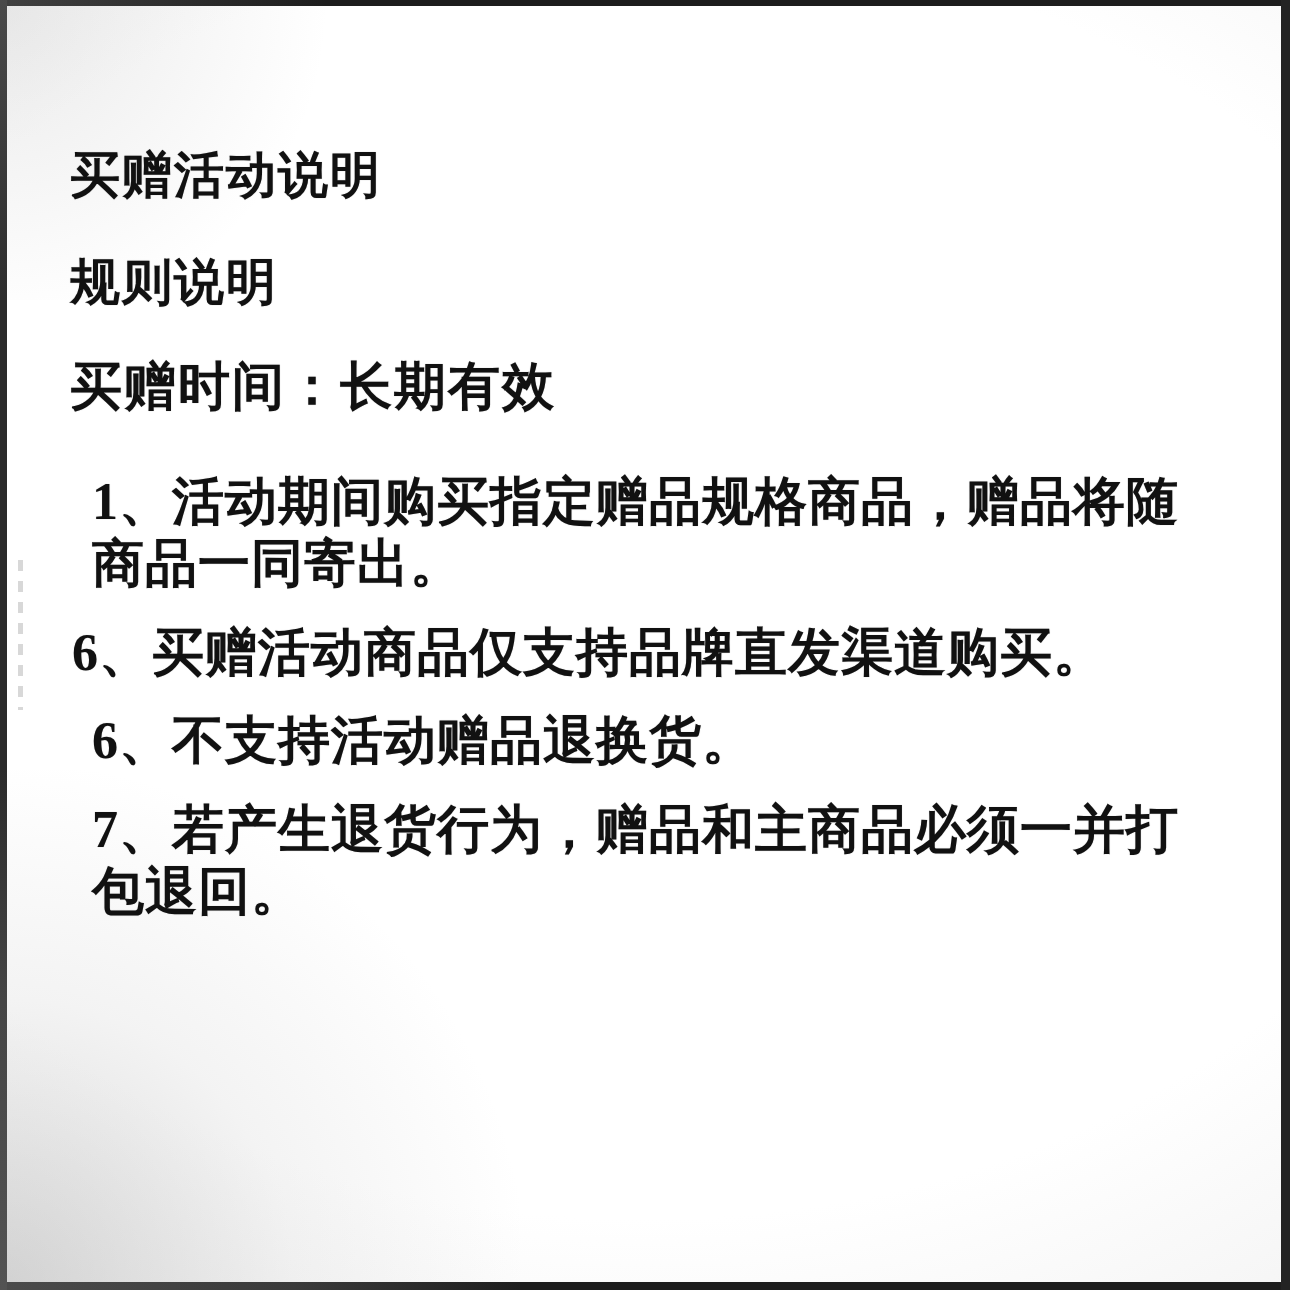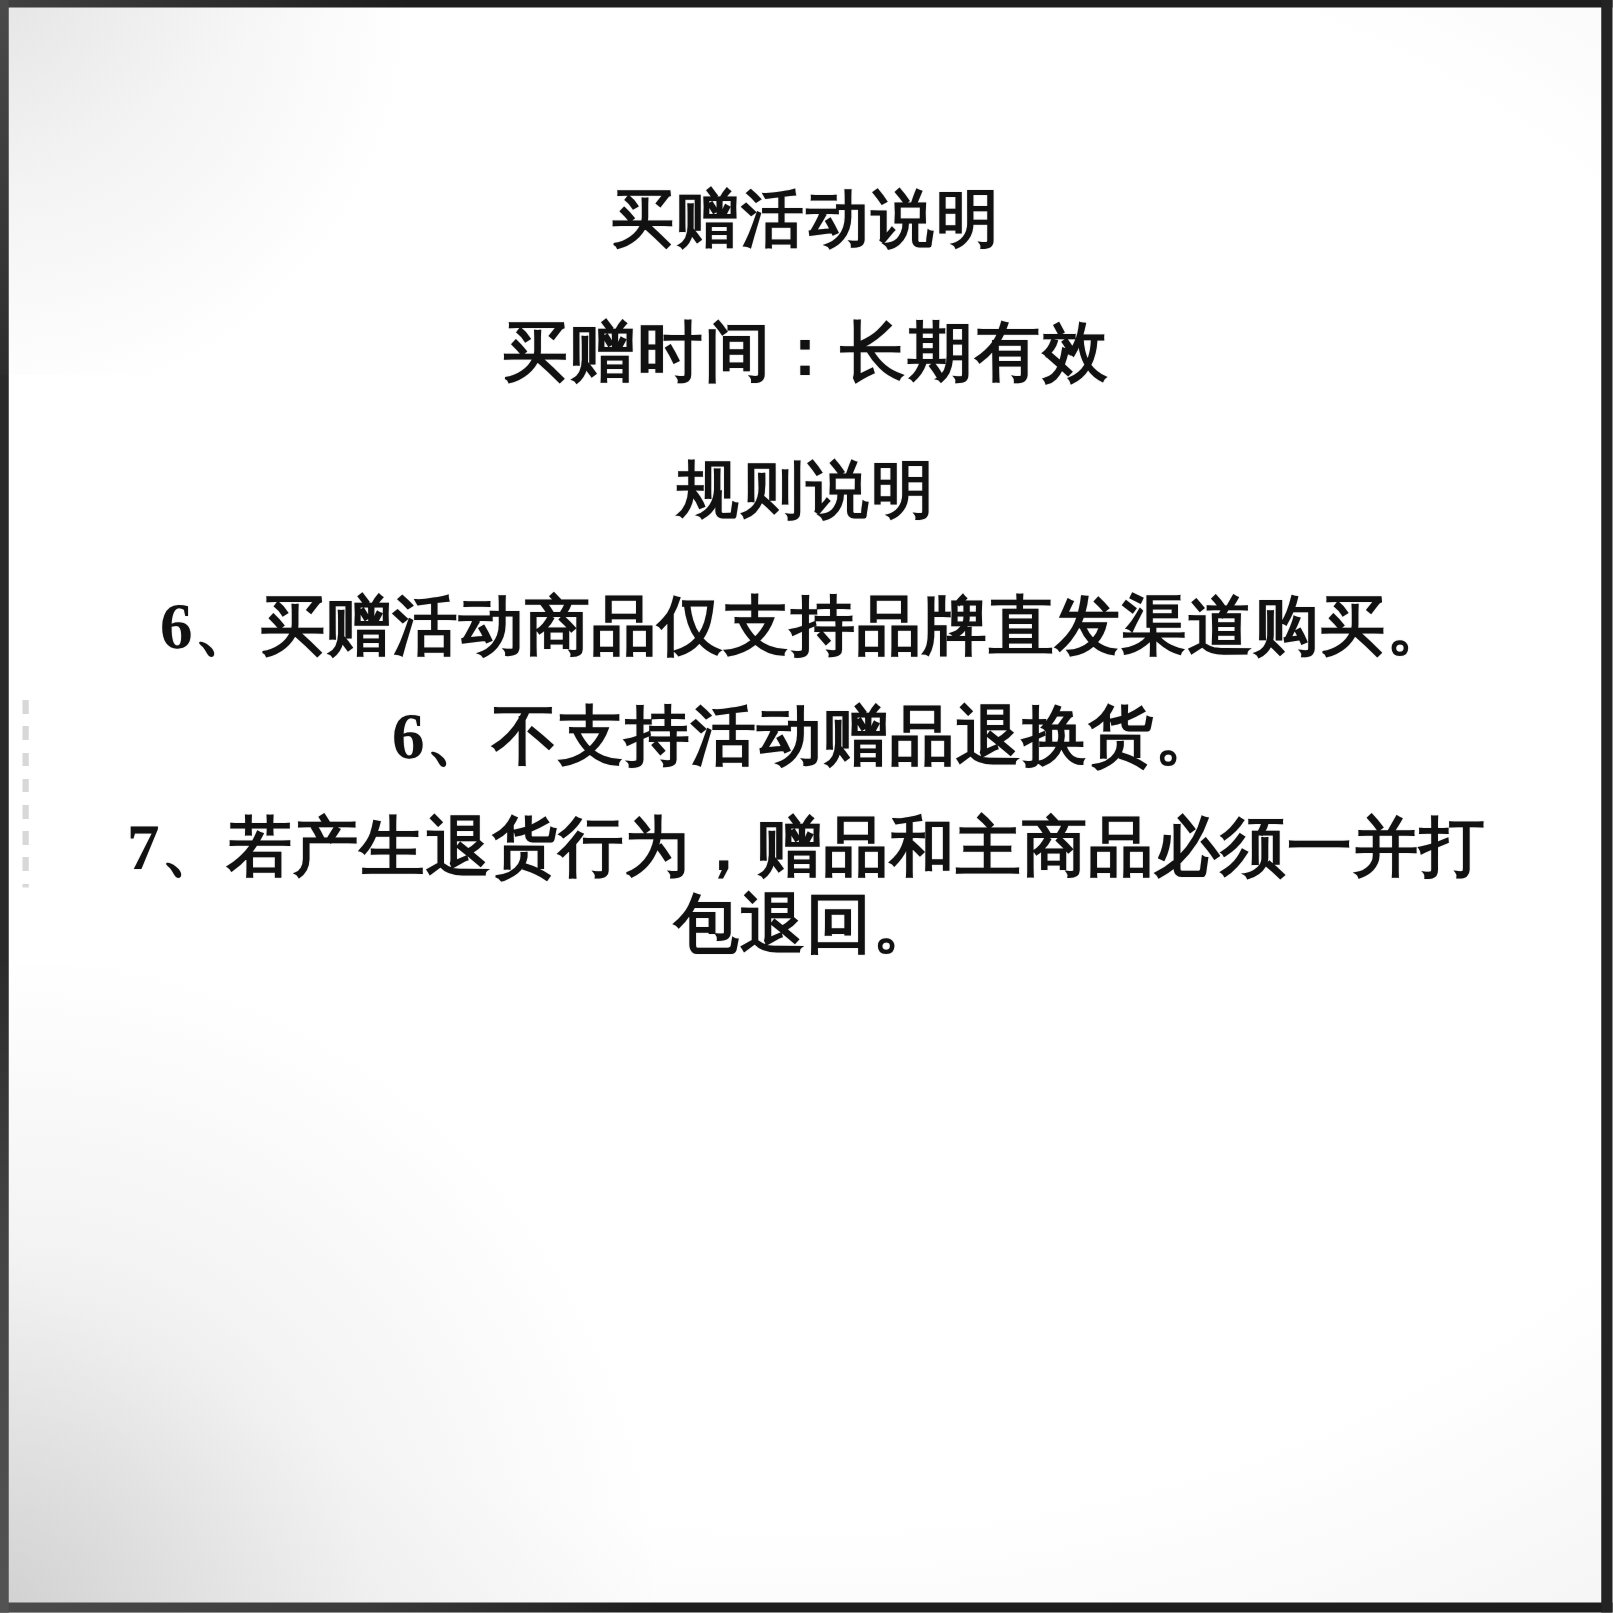--- a/index.html
+++ b/index.html
@@ -68,21 +68,20 @@
     );
   }
 
   .content {
     position: absolute;
     top: 0;
     left: 0;
     width: 1290px;
     padding: 150px 70px 0 70px;
     box-sizing: border-box;
-    text-align: center;
     color: #111111;
   }
 
   .heading {
     font-weight: bold;
     font-size: 50px;
     line-height: 1.0;
     letter-spacing: 2px;
     margin: 0 0 57px 0;
     text-shadow: 0 0 1px rgba(0,0,0,0.35);
@@ -123,24 +122,25 @@
   <div class="frame-right"></div>
 
   <div class="vignette-top-left"></div>
   <div class="vignette"></div>
   <div class="edge-dashes"></div>
 
   <div class="content">
 
     <h1 class="heading">买赠活动说明</h1>
 
+    <h2 class="heading third">规则说明</h2>
+
     <h2 class="heading sub">买赠时间：长期有效</h2>
 
-    <h2 class="heading third">规则说明</h2>
-
     <div class="rules">
+      <p class="rule">1、活动期间购买指定赠品规格商品，赠品将随商品一同寄出。</p>
       <p class="rule wide">6、买赠活动商品仅支持品牌直发渠道购买。</p>
       <p class="rule">6、不支持活动赠品退换货。</p>
       <p class="rule">7、若产生退货行为，赠品和主商品必须一并打包退回。</p>
     </div>
 
   </div>
 </div>
 
 </body></html>

